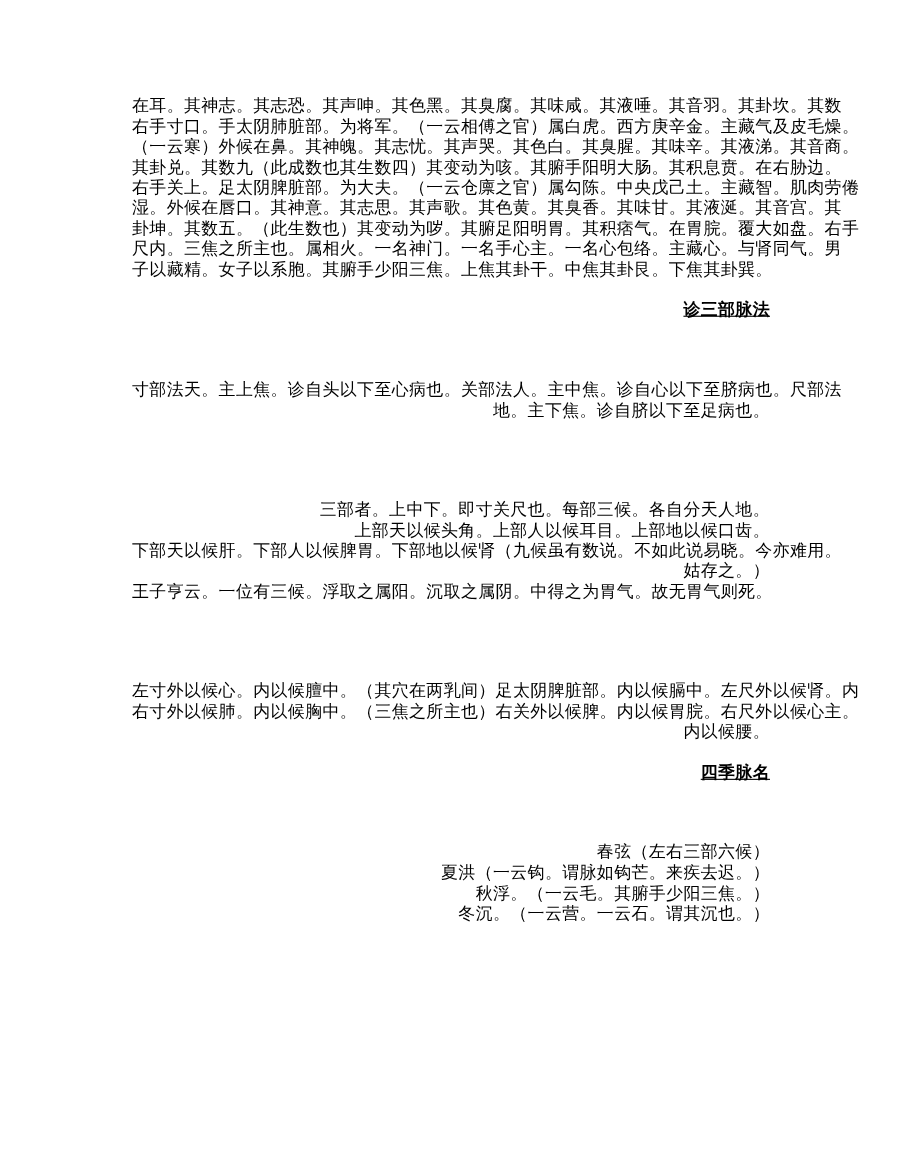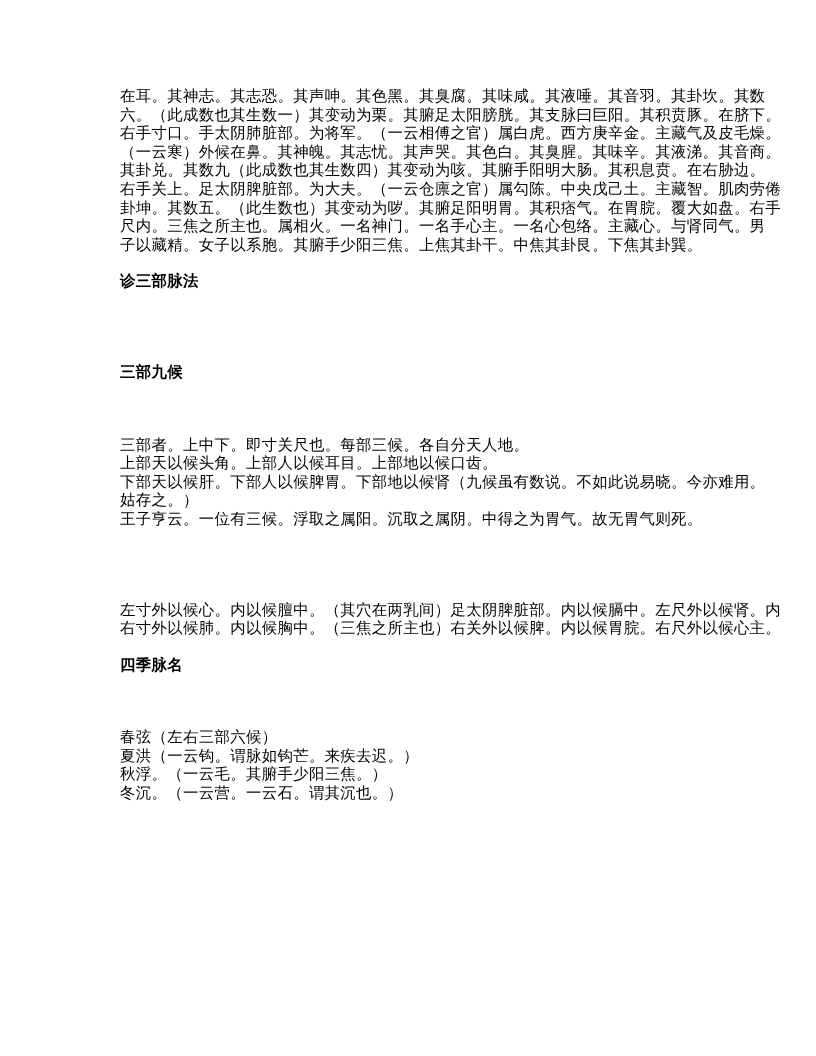--- a/index.html
+++ b/index.html
@@ -13,81 +13,87 @@
     position: relative;
     overflow: hidden;
     font-family: "DejaVu Serif", "Liberation Serif", serif;
     color: #000000;
   }
   .page {
     position: absolute;
     left: 120px;
     top: 87px;
     width: 580px;
+    text-align: right;
   }
   .para {
     font-size: 15.4px;
     line-height: 18.6px;
     margin: 0;
     word-break: break-all;
     letter-spacing: 0.35px;
   }
   .line {
     display: block;
     white-space: nowrap;
   }
   .heading {
     font-size: 15.4px;
     line-height: 18.6px;
     margin: 0;
     letter-spacing: 0.35px;
+    text-decoration: underline;
   }
   .gap-small { height: 18px; }
   .gap-large { height: 54px; }
 </style>
 </head>
 <body>
 
 <div class="page">
 
   <div class="para">
     <span class="line">在耳。其神志。其志恐。其声呻。其色黑。其臭腐。其味咸。其液唾。其音羽。其卦坎。其数</span>
-    <span class="line">六。（此成数也其生数一）其变动为栗。其腑足太阳膀胱。其支脉曰巨阳。其积贲豚。在脐下。</span>
     <span class="line">右手寸口。手太阴肺脏部。为将军。（一云相傅之官）属白虎。西方庚辛金。主藏气及皮毛燥。</span>
     <span class="line">（一云寒）外候在鼻。其神魄。其志忧。其声哭。其色白。其臭腥。其味辛。其液涕。其音商。</span>
     <span class="line">其卦兑。其数九（此成数也其生数四）其变动为咳。其腑手阳明大肠。其积息贲。在右胁边。</span>
     <span class="line">右手关上。足太阴脾脏部。为大夫。（一云仓廪之官）属勾陈。中央戊己土。主藏智。肌肉劳倦</span>
+    <span class="line">湿。外候在唇口。其神意。其志思。其声歌。其色黄。其臭香。其味甘。其液涎。其音宫。其</span>
     <span class="line">卦坤。其数五。（此生数也）其变动为哕。其腑足阳明胃。其积痞气。在胃脘。覆大如盘。右手</span>
     <span class="line">尺内。三焦之所主也。属相火。一名神门。一名手心主。一名心包络。主藏心。与肾同气。男</span>
     <span class="line">子以藏精。女子以系胞。其腑手少阳三焦。上焦其卦干。中焦其卦艮。下焦其卦巽。</span>
   </div>
 
   <div class="gap-small"></div>
 
   <h2 class="heading">诊三部脉法</h2>
   <div class="gap-large"></div>
+  <div class="para">
+    <span class="line">寸部法天。主上焦。诊自头以下至心病也。关部法人。主中焦。诊自心以下至脐病也。尺部法</span>
+    <span class="line">地。主下焦。诊自脐以下至足病也。</span>
+  </div>
 
   <div class="gap-small"></div>
 
-  <h2 class="heading">三部九候</h2>
   <div class="gap-large"></div>
   <div class="para">
     <span class="line">三部者。上中下。即寸关尺也。每部三候。各自分天人地。</span>
     <span class="line">上部天以候头角。上部人以候耳目。上部地以候口齿。</span>
     <span class="line">下部天以候肝。下部人以候脾胃。下部地以候肾（九候虽有数说。不如此说易晓。今亦难用。</span>
     <span class="line">姑存之。）</span>
     <span class="line">王子亨云。一位有三候。浮取之属阳。沉取之属阴。中得之为胃气。故无胃气则死。</span>
   </div>
 
   <div class="gap-small"></div>
 
   <div class="gap-large"></div>
   <div class="para">
     <span class="line">左寸外以候心。内以候膻中。（其穴在两乳间）足太阴脾脏部。内以候膈中。左尺外以候肾。内</span>
     <span class="line">右寸外以候肺。内以候胸中。（三焦之所主也）右关外以候脾。内以候胃脘。右尺外以候心主。</span>
+    <span class="line">内以候腰。</span>
   </div>
 
   <div class="gap-small"></div>
 
   <h2 class="heading">四季脉名</h2>
   <div class="gap-large"></div>
   <div class="para">
     <span class="line">春弦（左右三部六候）</span>
     <span class="line">夏洪（一云钩。谓脉如钩芒。来疾去迟。）</span>
     <span class="line">秋浮。（一云毛。其腑手少阳三焦。）</span>

